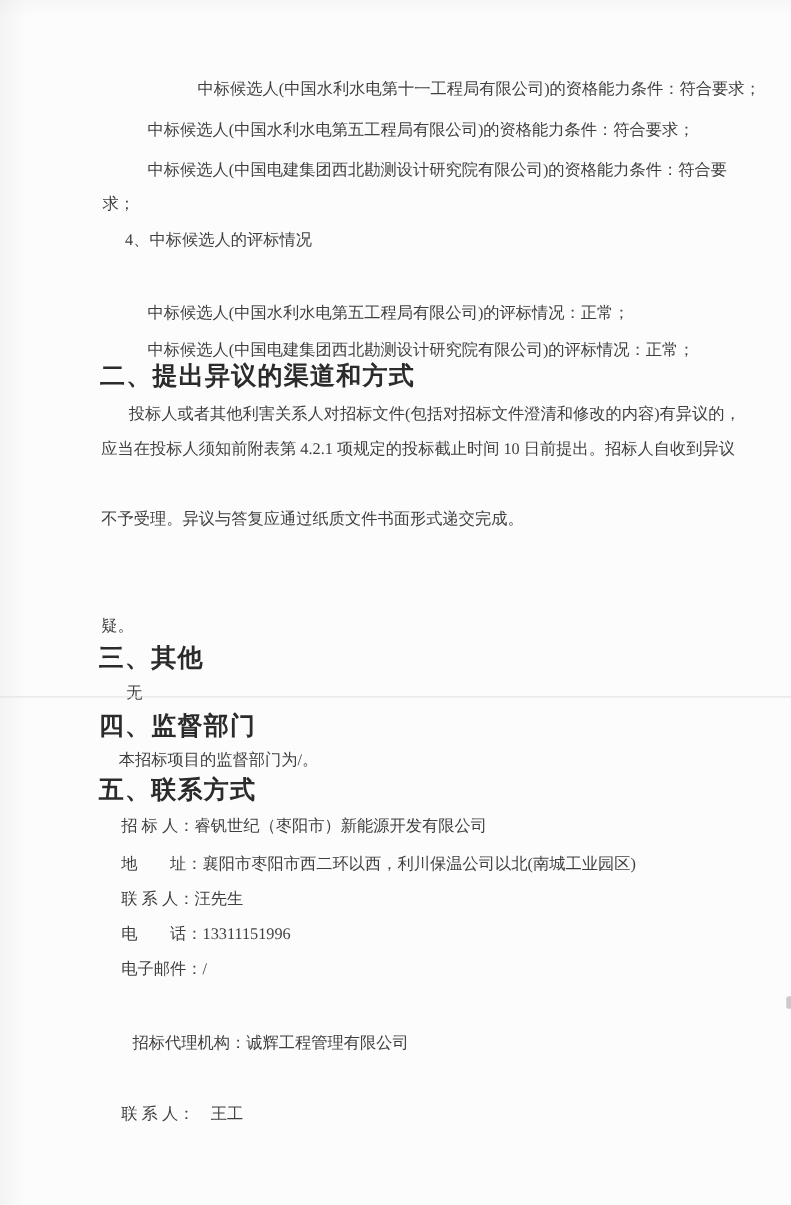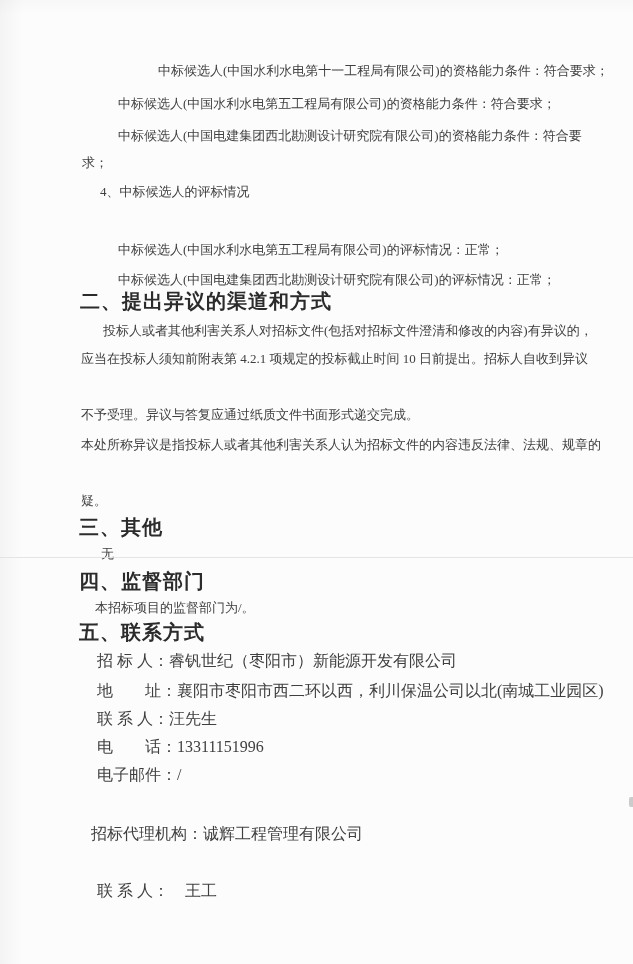--- a/index.html
+++ b/index.html
@@ -23,21 +23,21 @@
   .heading {
     position:absolute;
     white-space:pre;
     font-family:"Liberation Sans", sans-serif;
     font-weight:700;
     font-size:20px;
     letter-spacing:1px;
     line-height:18px;
     color:#2b2b2b;
   }
-  .row { position:absolute; white-space:pre; font-size:16px; line-height:15px; }
+  .row { position:absolute; white-space:pre; font-size:13px; line-height:15px; }
   .row .lbl, .row .val { white-space:pre; }
   .divider {
     position:absolute; left:0; width:633px; height:1px;
     background:#dedede; opacity:.8;
   }
   .speck {
     position:absolute; right:0; top:797px; width:4px; height:10px;
     background:#b0b0b0; opacity:.65; border-radius:2px 0 0 2px;
   }
 </style>
@@ -52,37 +52,36 @@
   <div class="line" style="left:82px;  top:155px;">求；</div>
 
   <div class="line" style="left:100px; top:184px;">4、中标候选人的评标情况</div>
   <div class="line" style="left:118px; top:242px;">中标候选人(中国水利水电第五工程局有限公司)的评标情况：正常；</div>
   <div class="line" style="left:118px; top:272px;">中标候选人(中国电建集团西北勘测设计研究院有限公司)的评标情况：正常；</div>
 
   <div class="heading" style="left:80px; top:292px;">二、提出异议的渠道和方式</div>
   <div class="line" style="left:103px; top:323px;">投标人或者其他利害关系人对招标文件(包括对招标文件澄清和修改的内容)有异议的，</div>
   <div class="line" style="left:81px;  top:351px;">应当在投标人须知前附表第 4.2.1 项规定的投标截止时间 10 日前提出。招标人自收到异议</div>
   <div class="line" style="left:81px;  top:407px;">不予受理。异议与答复应通过纸质文件书面形式递交完成。</div>
-  <div class="line" style="left:81px;  top:437px;">本处所称异议是指投标人或者其他利害关系人认为招标文件的内容违反法律、法规、规章的</div>
   <div class="line" style="left:81px;  top:493px;">疑。</div>
 
   <div class="heading" style="left:79px; top:518px;">三、其他</div>
   <div class="line" style="left:101px; top:546px;">无</div>
 
   <div class="divider" style="top:557px;"></div>
 
   <div class="heading" style="left:79px; top:572px;">四、监督部门</div>
   <div class="line" style="left:95px; top:600px;">本招标项目的监督部门为/。</div>
 
   <div class="heading" style="left:79px; top:623px;">五、联系方式</div>
 
   <div class="row" style="left:97px; top:653px;"><span class="lbl">招 标 人：</span><span class="val">睿钒世纪（枣阳市）新能源开发有限公司</span></div>
   <div class="row" style="left:97px; top:683px;"><span class="lbl">地　　址：</span><span class="val">襄阳市枣阳市西二环以西，利川保温公司以北(南城工业园区)</span></div>
   <div class="row" style="left:97px; top:711px;"><span class="lbl">联 系 人：</span><span class="val">汪先生</span></div>
   <div class="row" style="left:97px; top:739px;"><span class="lbl">电　　话：</span><span class="val">13311151996</span></div>
   <div class="row" style="left:97px; top:767px;"><span class="lbl">电子邮件：</span><span class="val">/</span></div>
 
-  <div class="row" style="left:91px; top:826px;"><span class="lbl">招标代理机构：</span><span class="val">诚辉工程管理有限公司</span></div>
+  <div class="row" style="left:106px; top:826px;"><span class="lbl">招标代理机构：</span><span class="val">诚辉工程管理有限公司</span></div>
   <div class="row" style="left:97px; top:883px;"><span class="lbl">联 系 人：　</span><span class="val">王工</span></div>
 
   <div class="speck"></div>
 
 </div>
 
 </body></html>

